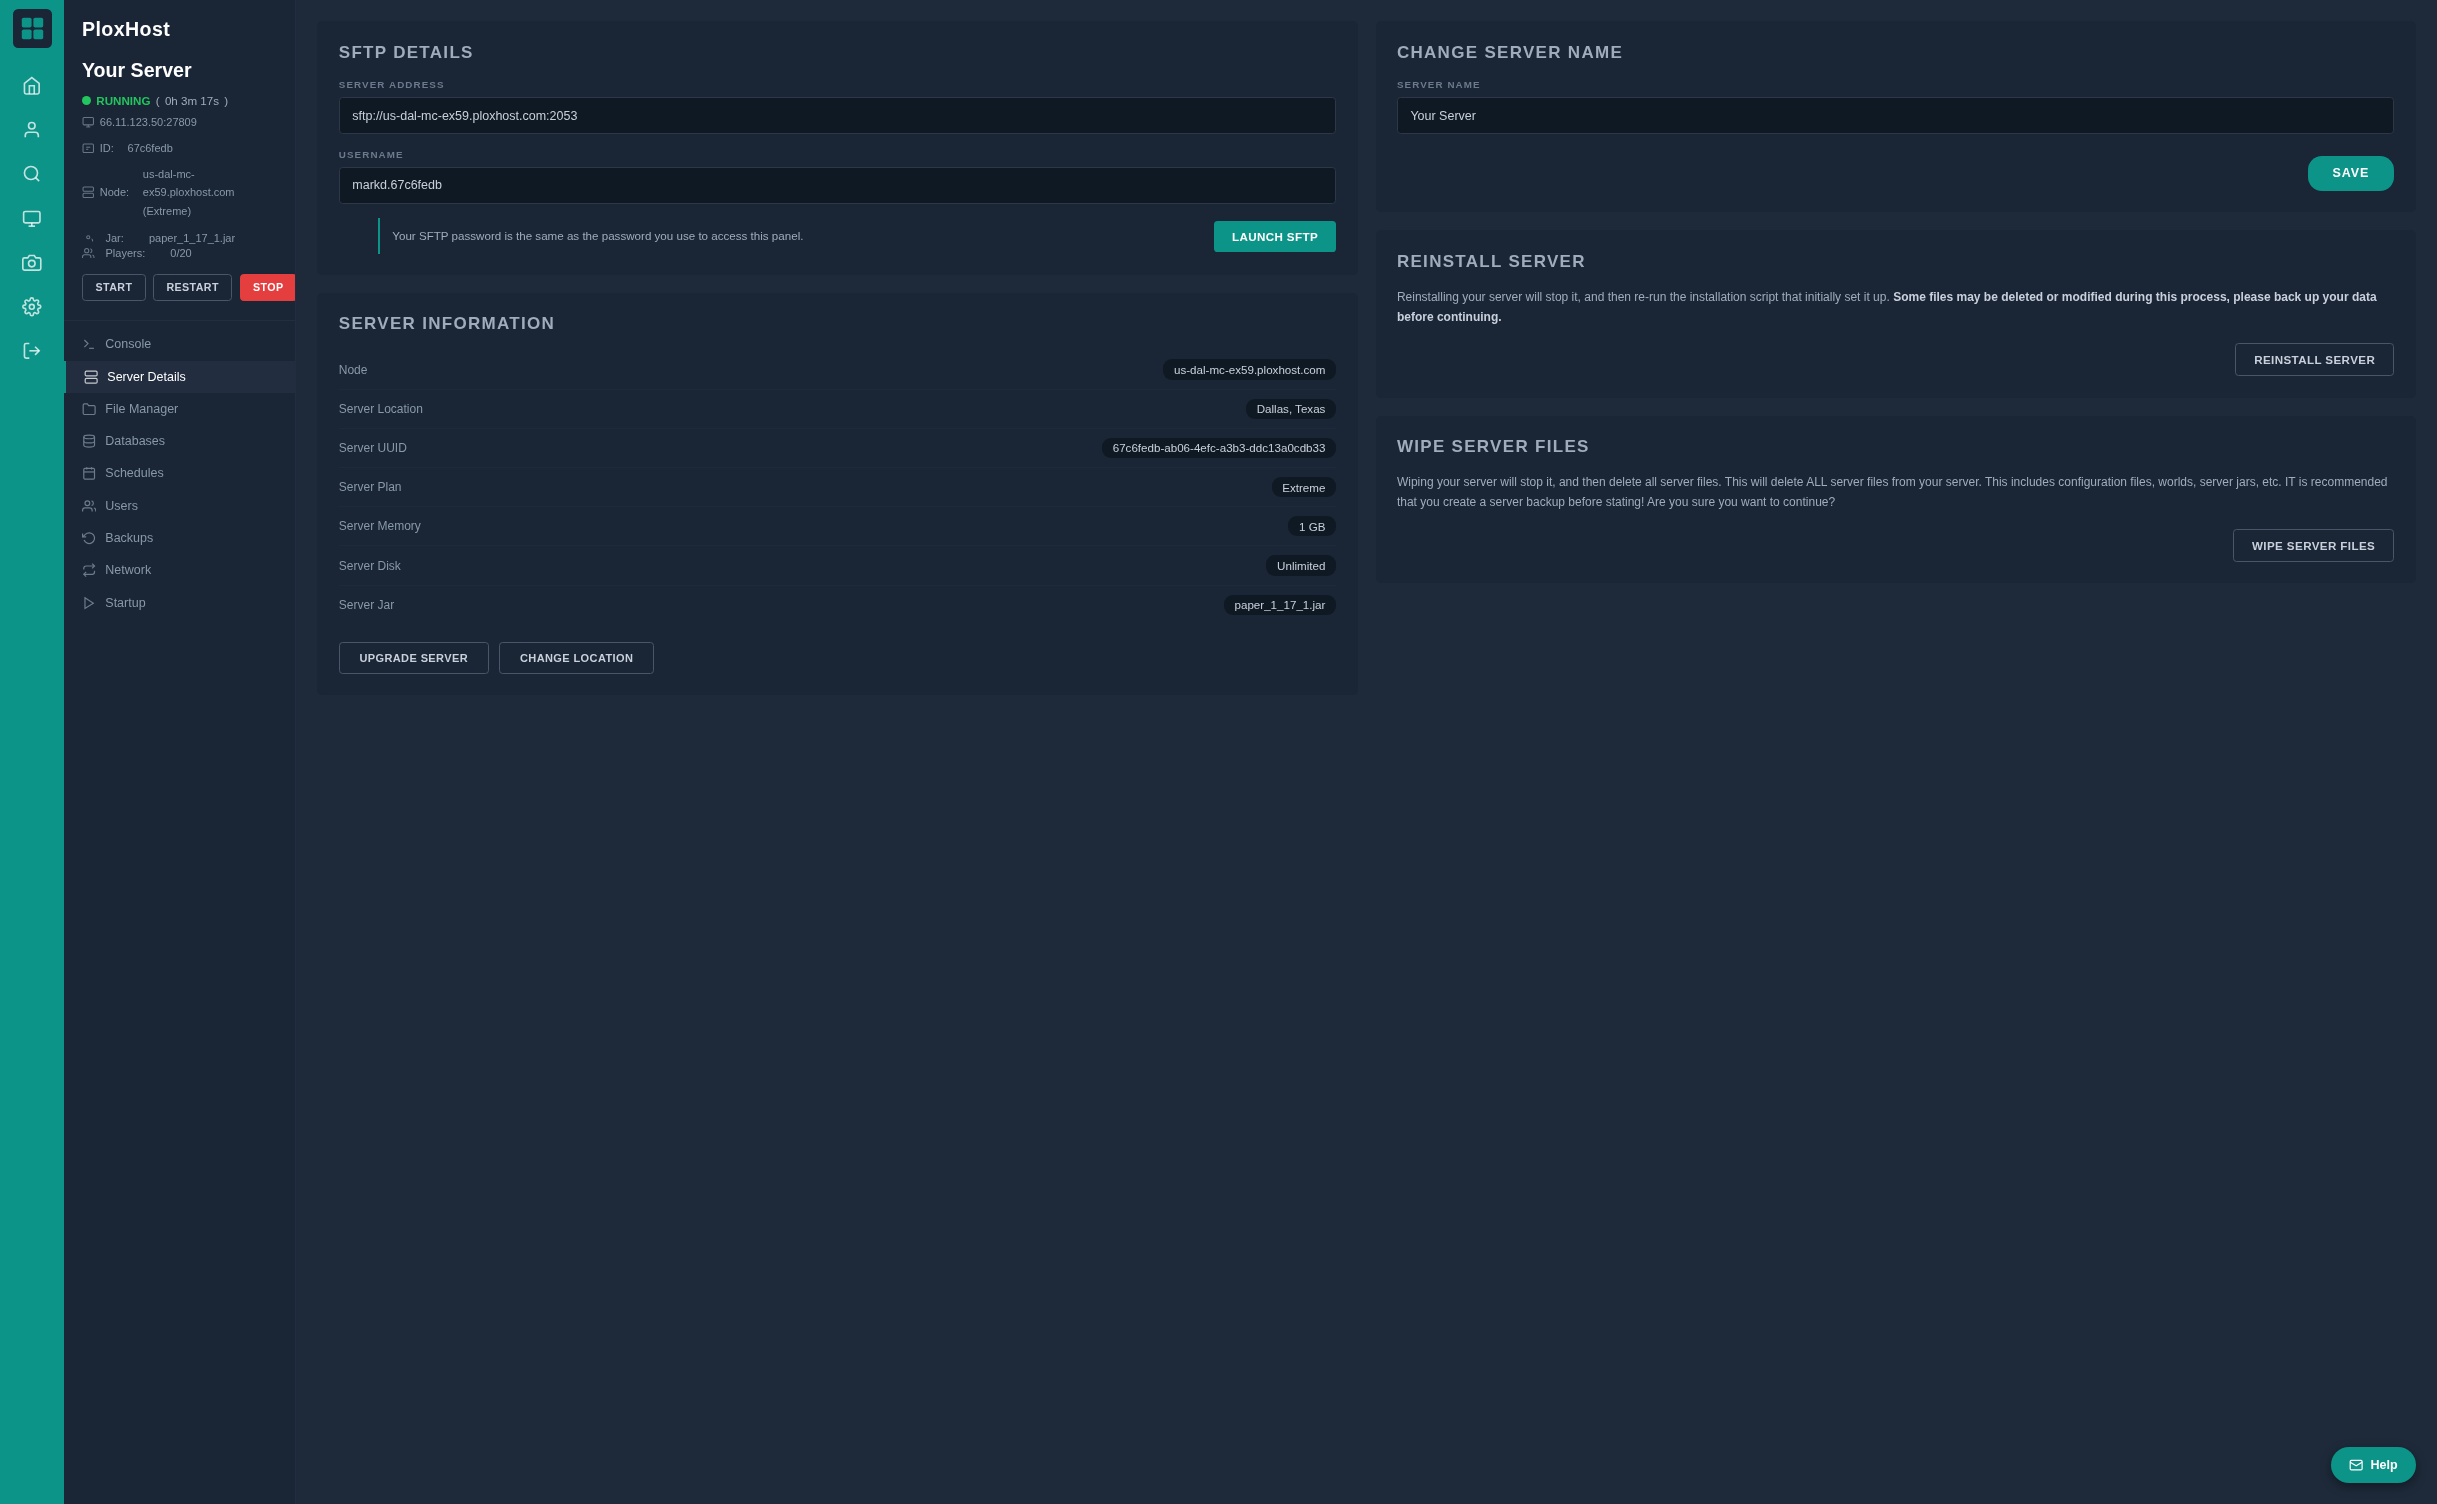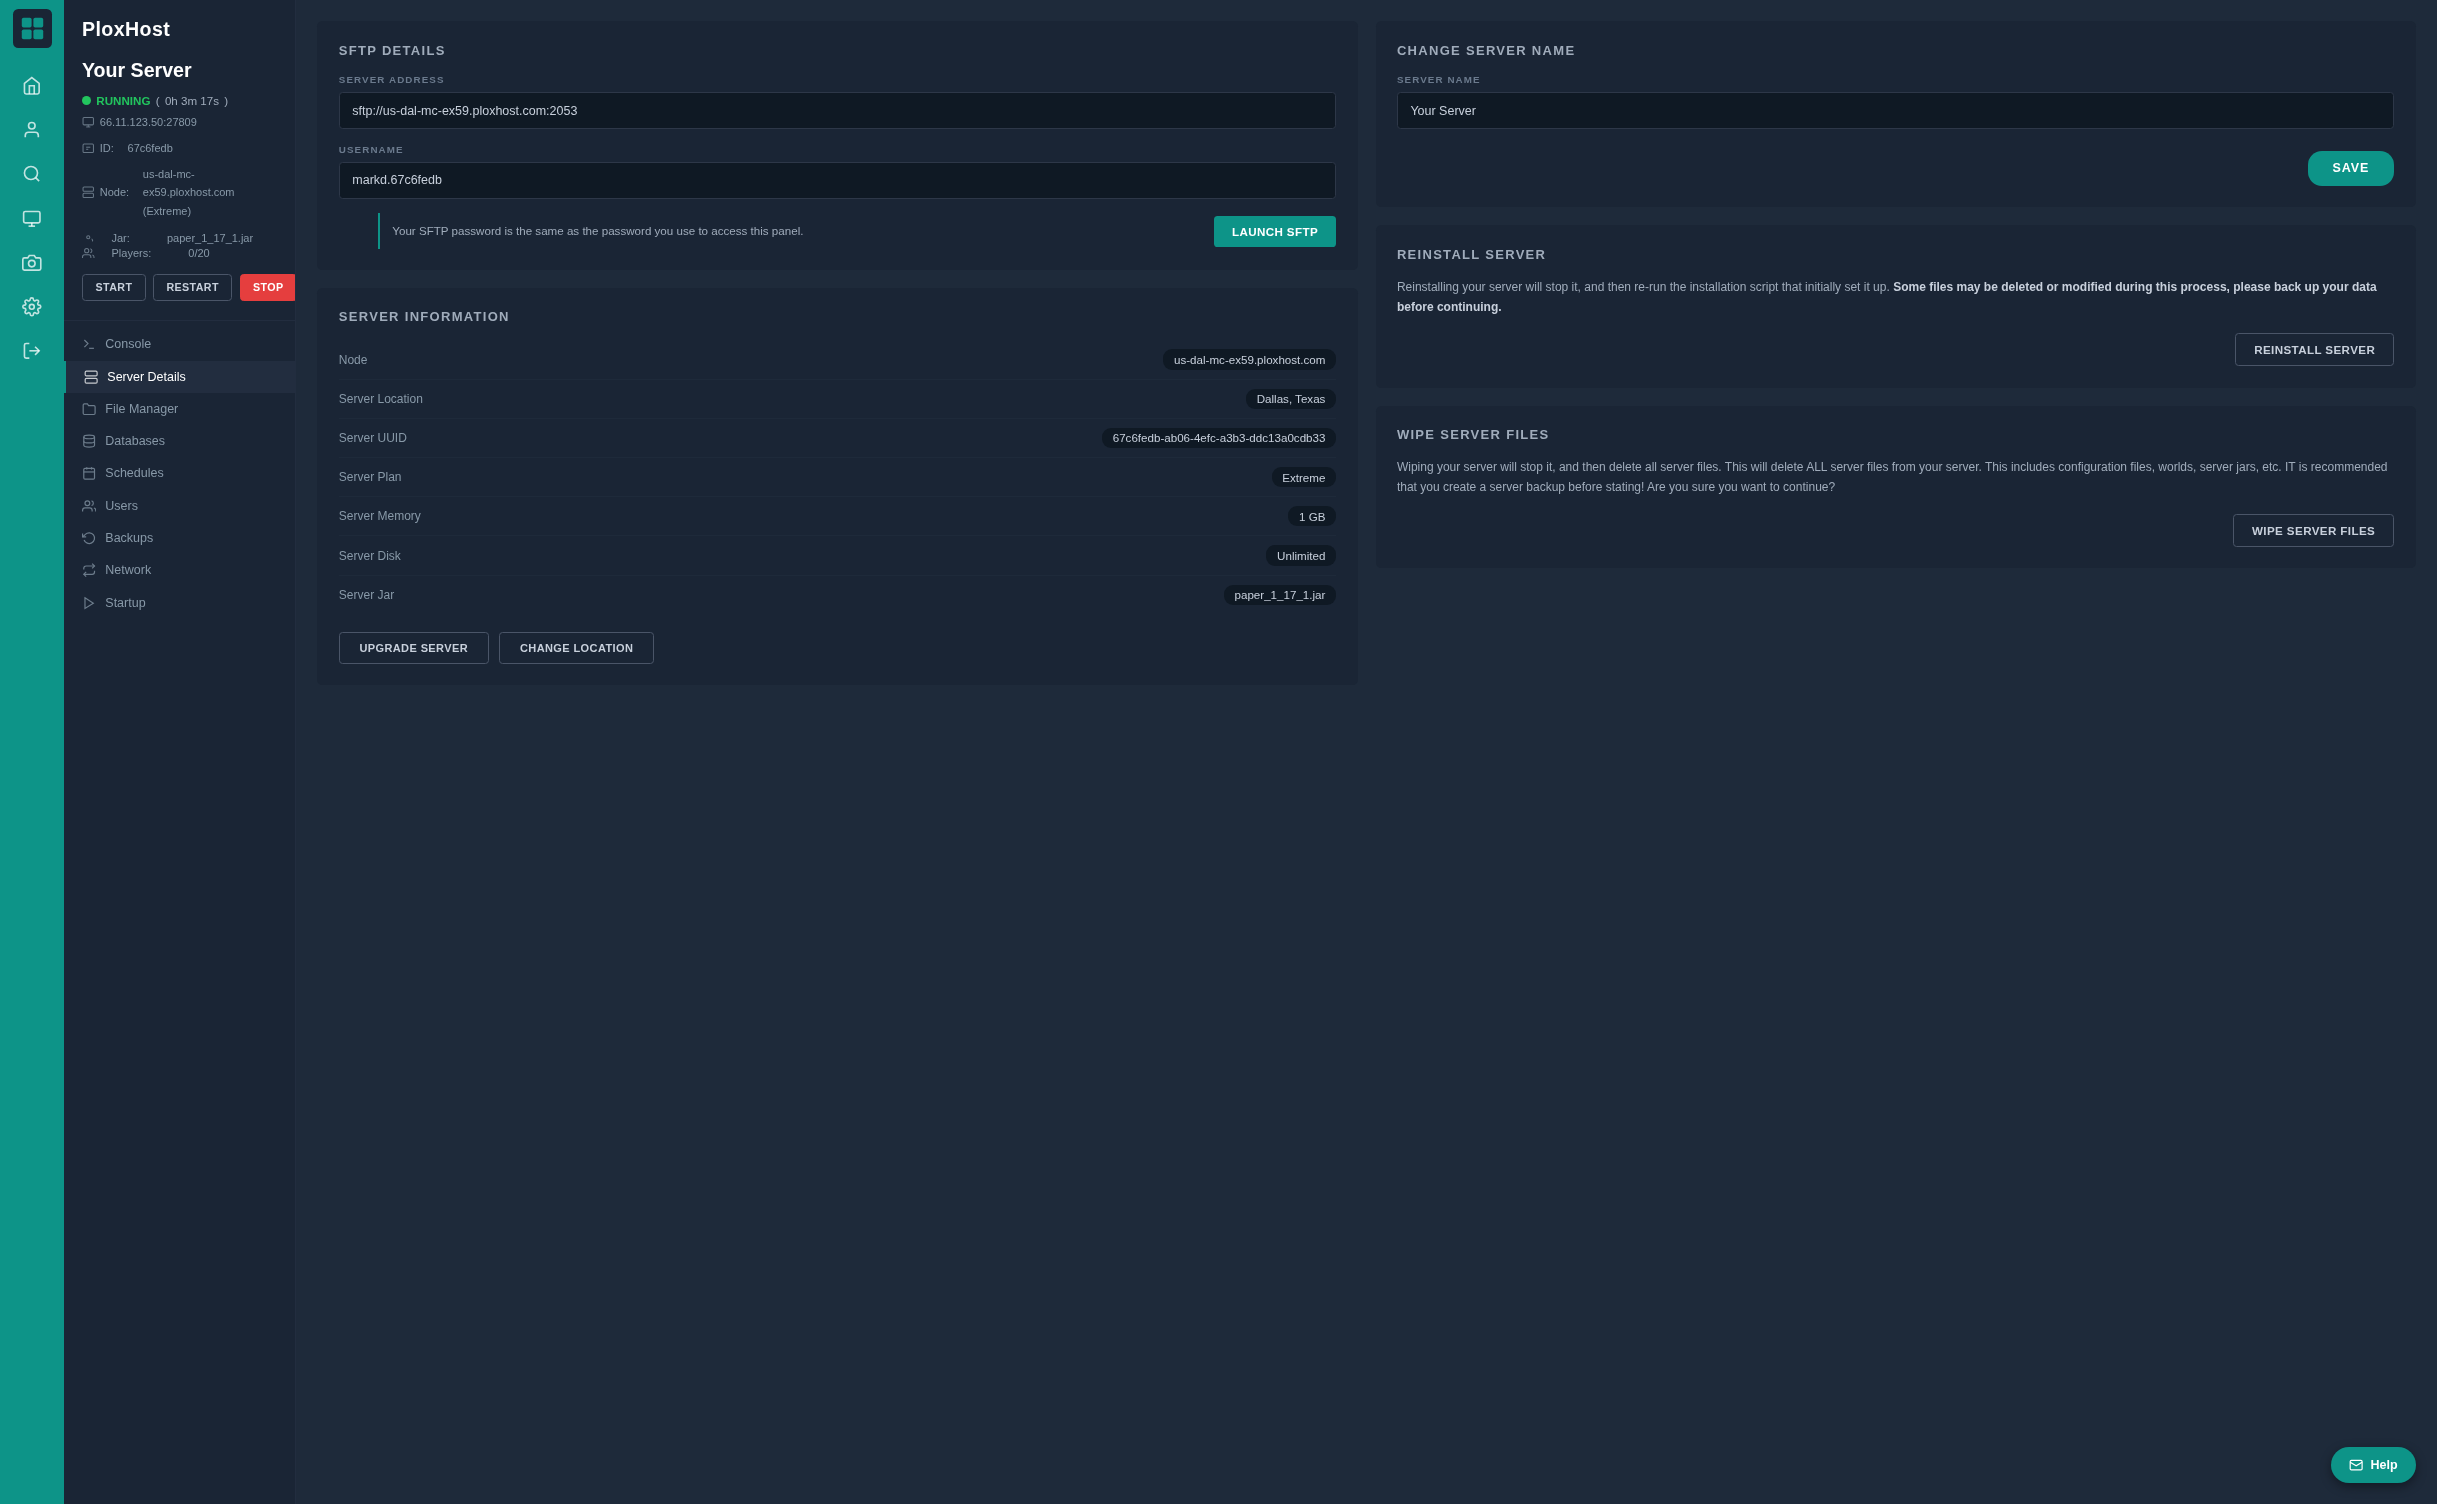--- a/index.html
+++ b/index.html
@@ -73,21 +73,21 @@
       font-size: 11px;
       color: #8899a8;
       display: flex; align-items: center; gap: 5.3px;
       line-height: 1.7;
     }
     .server-meta svg { width: 12.5px; height: 12.5px; flex-shrink: 0; opacity: 0.7; }
 
     .server-info-block { padding: 7.1px 18px 0 18px; }
     .server-info-block .info-row {
       font-size: 11px; color: #8899a8;
-      display: flex; align-items: center; gap: 17px;
+      display: flex; align-items: center; gap: 11px;
       margin-bottom: 2.7px;
     }
     .server-info-block .info-row svg { width: 12.5px; height: 12.5px; opacity: 0.7; }
 
     .server-controls {
       display: flex; gap: 7.1px;
       padding: 12.5px 18px;
     }
     .btn-start {
       padding: 6.2px 12.5px;
@@ -151,21 +151,21 @@
       gap: 18px;
     }
 
     .card {
       background: #1a2535;
       border-radius: 5.3px;
       padding: 21.4px;
     }
 
     .card-title {
-      font-size: 13px;
+      font-size: 17px;
       font-weight: 700;
       color: #a0acbb;
       letter-spacing: 1.3px;
       text-transform: uppercase;
       margin-bottom: 16px;
     }
 
     .field-label {
       font-size: 9.8px;
       font-weight: 600;

